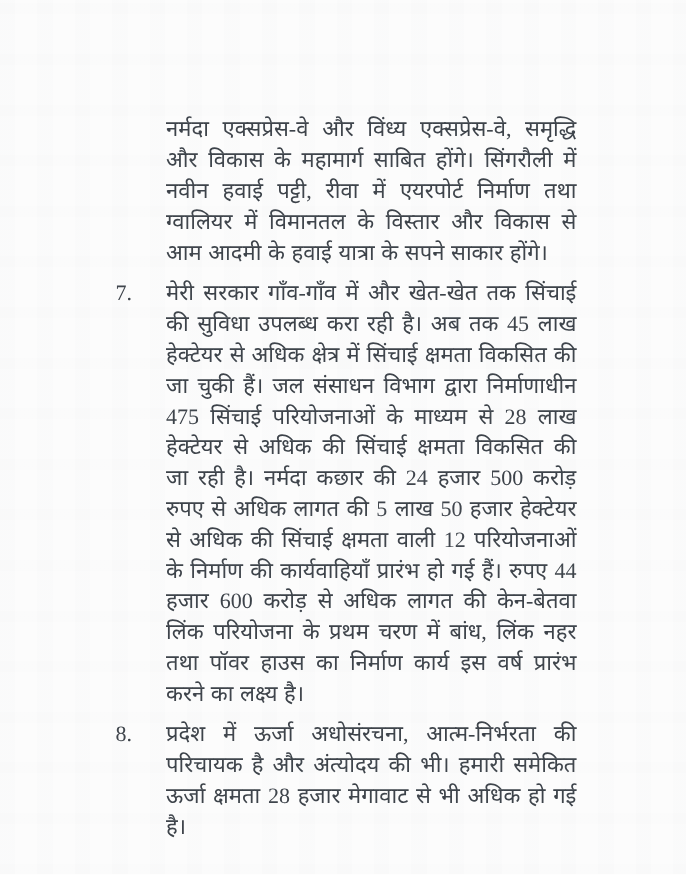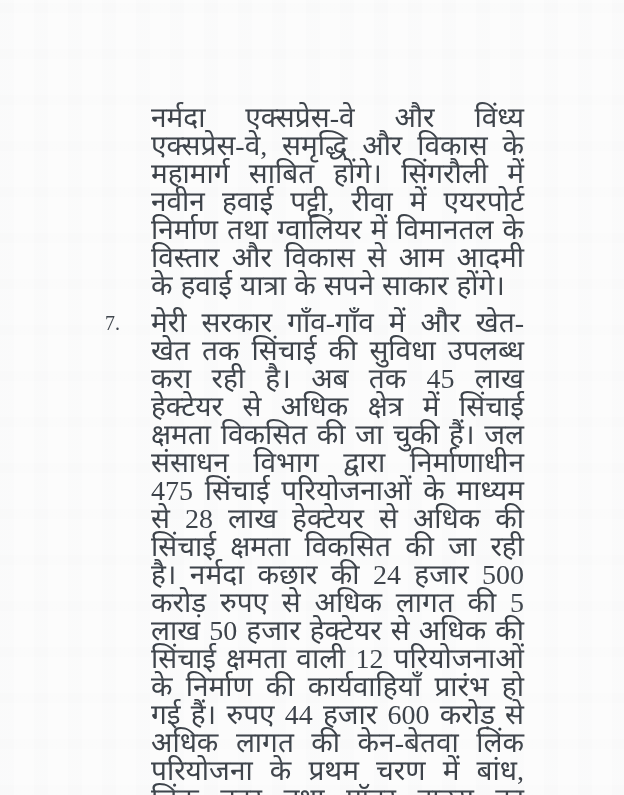--- a/index.html
+++ b/index.html
@@ -39,21 +39,21 @@
   }
   .para-num {
     flex: 0 0 46px;
     width: 46px;
     font-size: 20px;
     line-height: 28px;
     text-align: left;
   }
   .para-text {
     flex: 1 1 auto;
-    font-size: 28px;
+    font-size: 20px;
     line-height: 28px;
     text-align: justify;
     word-spacing: 1px;
   }
 </style>
 </head>
 <body>
 
 <div class="page" style="background: rgb(252, 252, 252); color: rgb(61, 67, 74);">
   <div class="content">
@@ -63,16 +63,17 @@
       <div class="para-text" lang="hi">नर्मदा एक्सप्रेस-वे और विंध्य एक्सप्रेस-वे, समृद्धि और विकास के महामार्ग साबित होंगे। सिंगरौली में नवीन हवाई पट्टी, रीवा में एयरपोर्ट निर्माण तथा ग्वालियर में विमानतल के विस्तार और विकास से आम आदमी के हवाई यात्रा के सपने साकार होंगे।</div>
     </div>
 
     <div class="para">
       <div class="para-num">7.</div>
       <div class="para-text" lang="hi">मेरी सरकार गाँव-गाँव में और खेत-खेत तक सिंचाई की सुविधा उपलब्ध करा रही है। अब तक 45 लाख हेक्टेयर से अधिक क्षेत्र में सिंचाई क्षमता विकसित की जा चुकी हैं। जल संसाधन विभाग द्वारा निर्माणाधीन 475 सिंचाई परियोजनाओं के माध्यम से 28 लाख हेक्टेयर से अधिक की सिंचाई क्षमता विकसित की जा रही है। नर्मदा कछार की 24 हजार 500 करोड़ रुपए से अधिक लागत की 5 लाख 50 हजार हेक्टेयर से अधिक की सिंचाई क्षमता वाली 12 परियोजनाओं के निर्माण की कार्यवाहियाँ प्रारंभ हो गई हैं। रुपए 44 हजार 600 करोड़ से अधिक लागत की केन-बेतवा लिंक परियोजना के प्रथम चरण में बांध, लिंक नहर तथा पॉवर हाउस का निर्माण कार्य इस वर्ष प्रारंभ करने का लक्ष्य है।</div>
     </div>
 
     <div class="para">
       <div class="para-num">8.</div>
+      <div class="para-text" lang="hi">प्रदेश में ऊर्जा अधोसंरचना, आत्म-निर्भरता की परिचायक है और अंत्योदय की भी। हमारी समेकित ऊर्जा क्षमता 28 हजार मेगावाट से भी अधिक हो गई है।</div>
     </div>
 
   </div>
 </div>
 
 </body></html>

